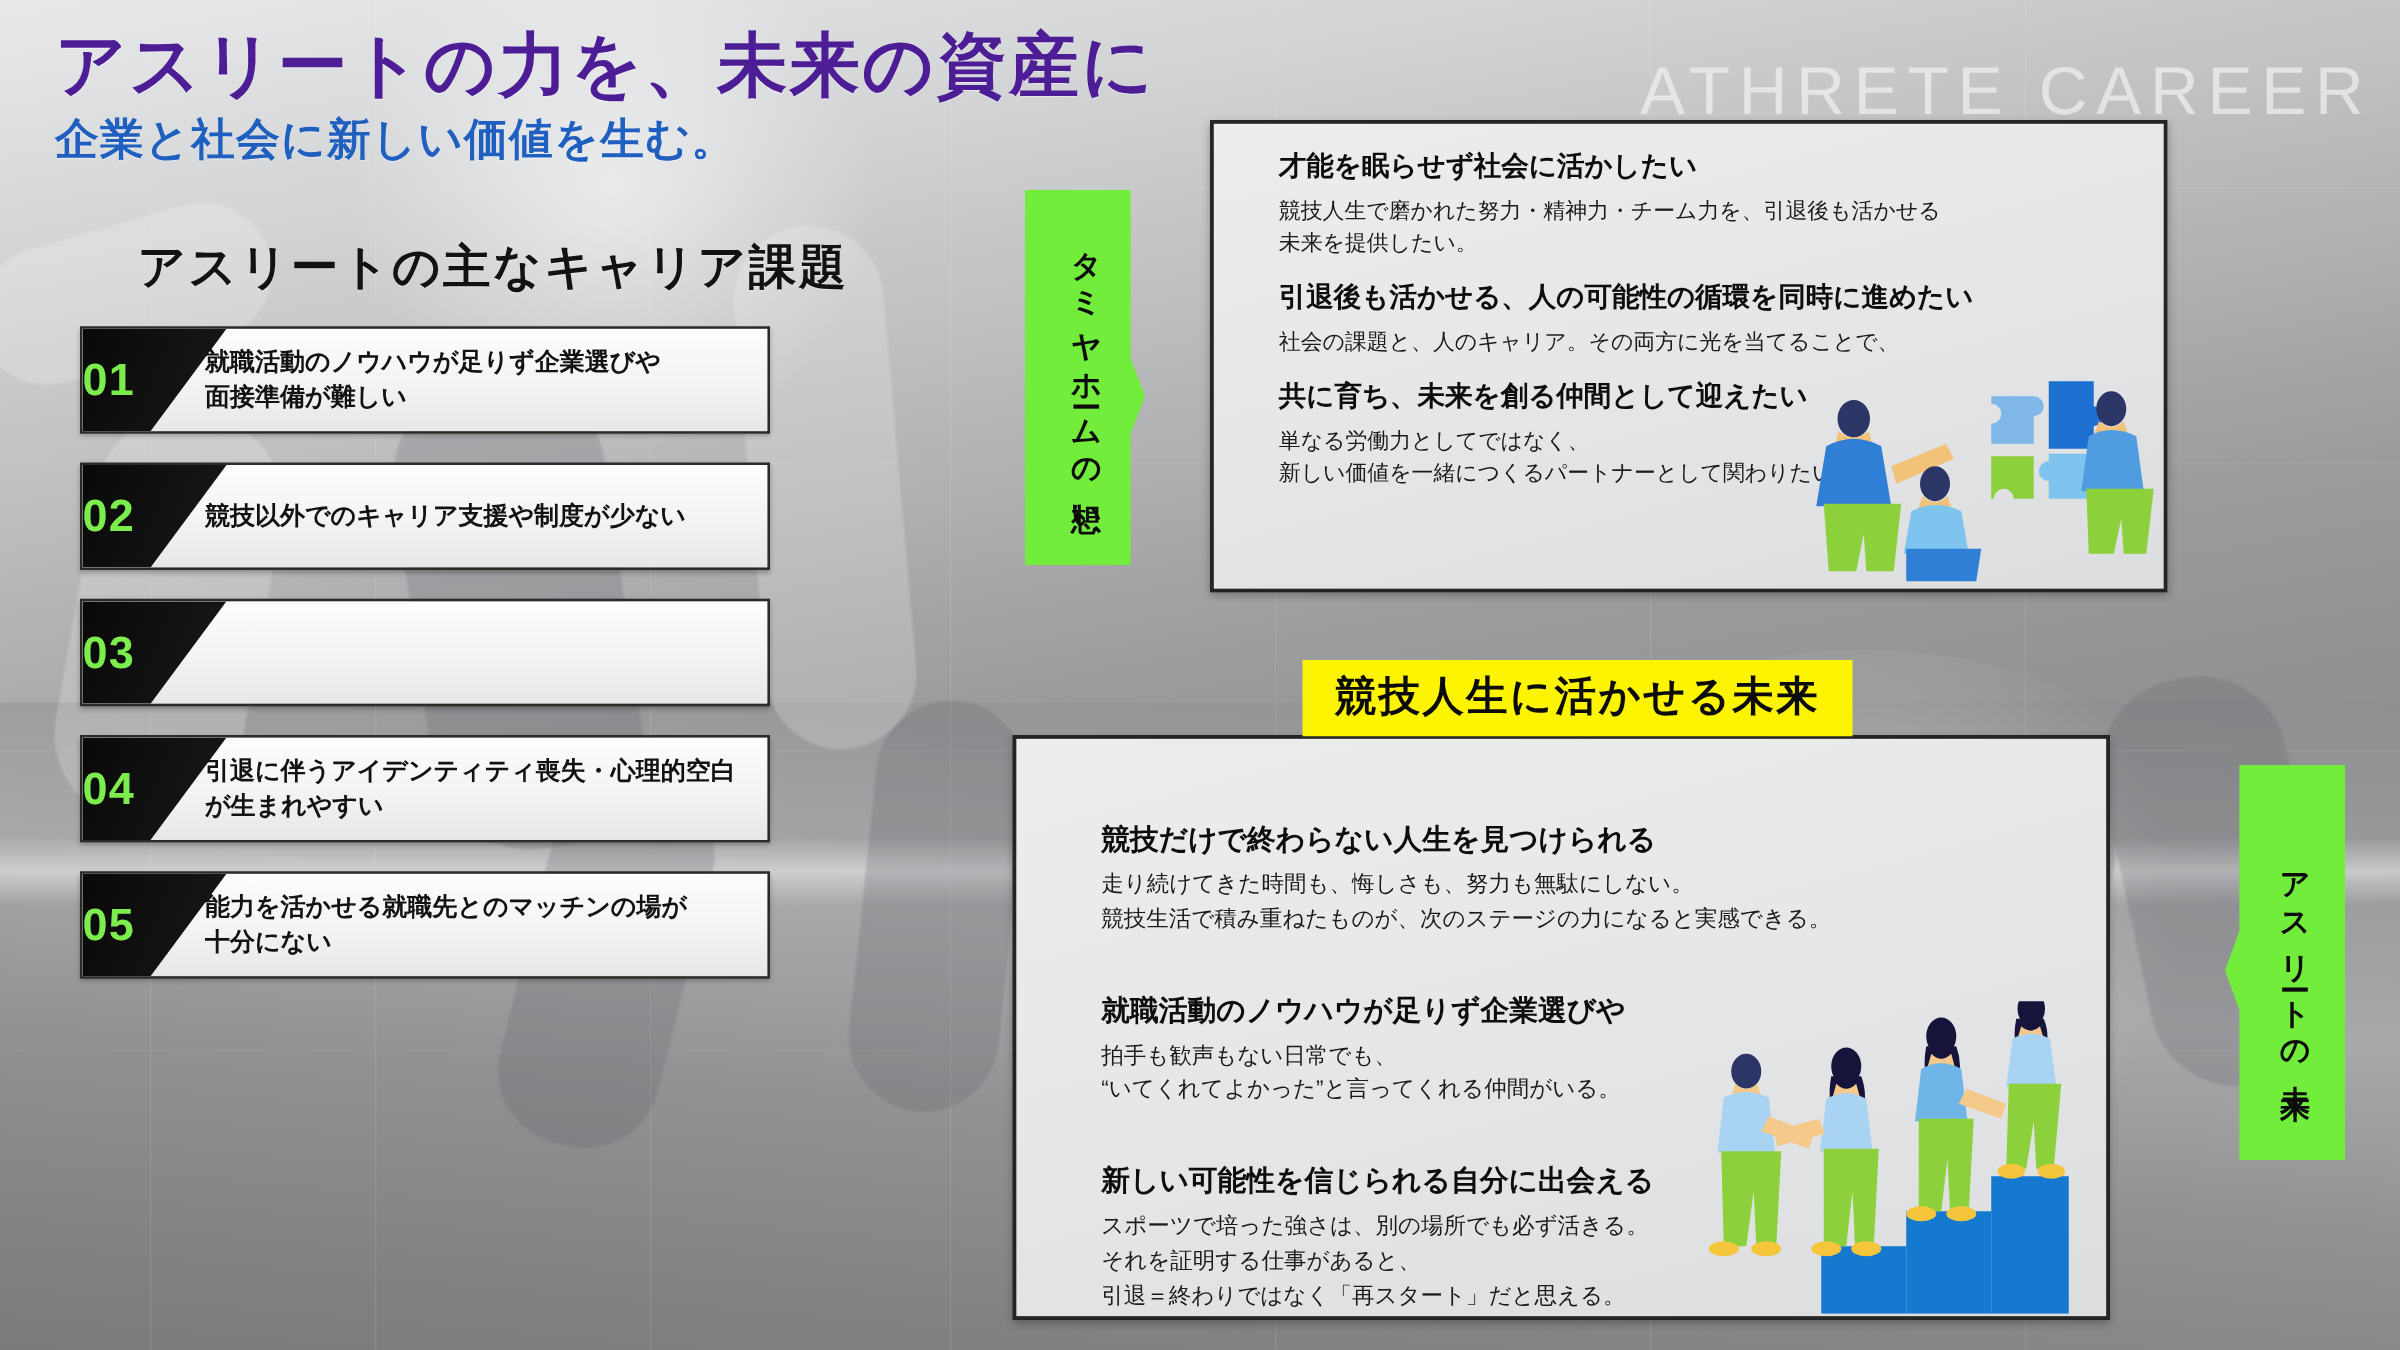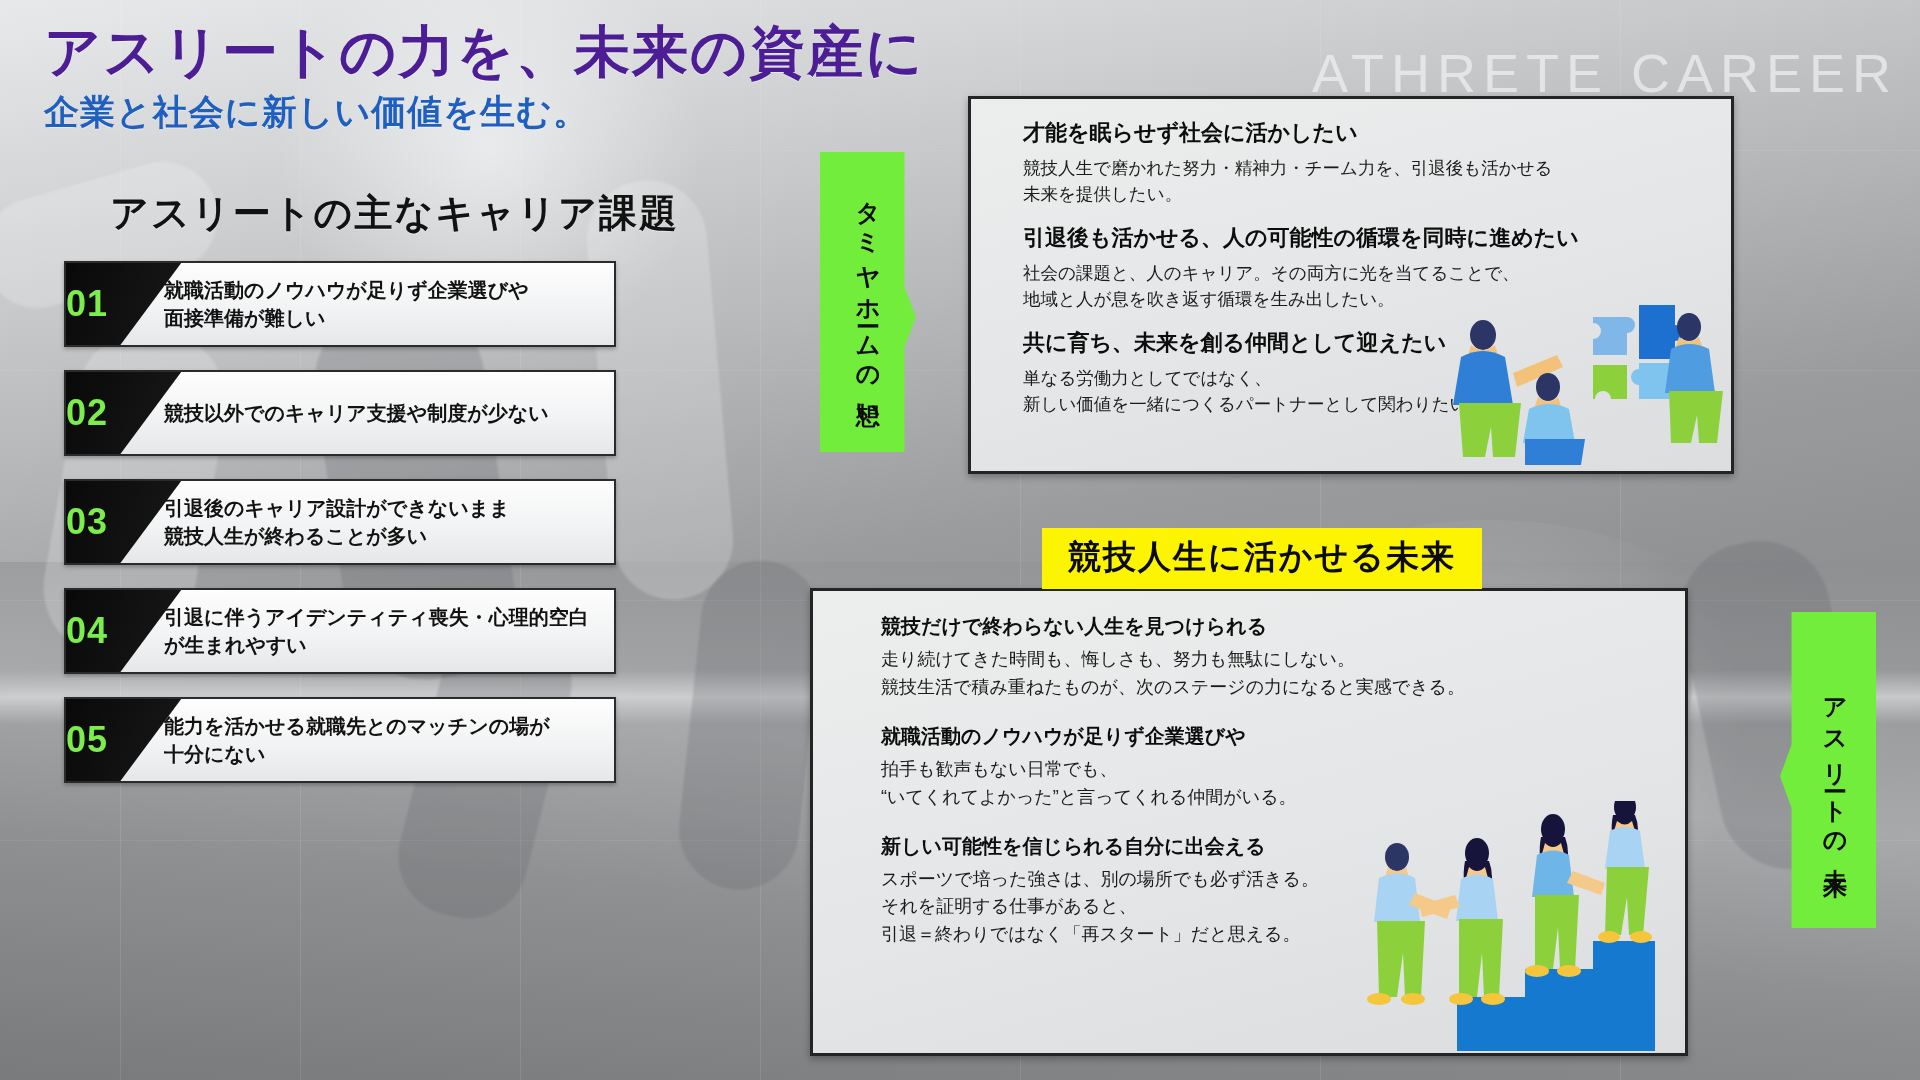--- a/index.html
+++ b/index.html
@@ -111,21 +111,21 @@
   }
   #panel-top{left:968px;top:96px;width:760px;height:372px;}
   #panel-bot{left:810px;top:588px;width:872px;height:462px;}
   .panel-inner{position:relative;z-index:2;padding:20px 26px 10px 52px;}
   #panel-bot .panel-inner{padding:22px 26px 10px 68px;}
   .blk{margin-bottom:17px;}
   .blk:last-child{margin-bottom:0;}
   .blk-h{font-size:22px;font-weight:bold;color:#0d0d0d;line-height:1.3;margin-bottom:7px;}
   .blk-b{font-size:17.5px;color:#1b1b1b;line-height:1.5;}
   #panel-bot .blk{margin-bottom:21px;}
-  #panel-bot .blk-h{font-size:20px;}
+  #panel-bot .blk-h{font-size:23px;margin-top:44px;}
   #panel-bot .blk-b{font-size:18px;line-height:1.55;}
 
   
   #yellow-banner{
     position:absolute;left:1042px;top:528px;z-index:9;
     background:#fcf400;padding:7px 26px 9px 26px;
     font-size:33px;font-weight:bold;color:#0b0b0b;letter-spacing:2px;
     white-space:nowrap;
   }
 
@@ -190,24 +190,20 @@
       <div class="issue">
         <div class="wedge"></div>
         <div class="num">02</div>
         <div class="txt">
           <div>競技以外でのキャリア支援や制度が少ない</div>
         </div>
       </div>
       <div class="issue">
         <div class="wedge"></div>
         <div class="num">03</div>
-        <div class="txt">
-          <div>引退後のキャリア設計ができないまま</div>
-          <div>競技人生が終わることが多い</div>
-        </div>
       </div>
       <div class="issue">
         <div class="wedge"></div>
         <div class="num">04</div>
         <div class="txt">
           <div>引退に伴うアイデンティティ喪失・心理的空白</div>
           <div>が生まれやすい</div>
         </div>
       </div>
       <div class="issue">
@@ -235,21 +231,20 @@
           <div class="blk-h">才能を眠らせず社会に活かしたい</div>
           <div class="blk-b">
             <div>競技人生で磨かれた努力・精神力・チーム力を、引退後も活かせる</div>
             <div>未来を提供したい。</div>
           </div>
         </div>
         <div class="blk">
           <div class="blk-h">引退後も活かせる、人の可能性の循環を同時に進めたい</div>
           <div class="blk-b">
             <div>社会の課題と、人のキャリア。その両方に光を当てることで、</div>
-            <div>地域と人が息を吹き返す循環を生み出したい。</div>
           </div>
         </div>
         <div class="blk">
           <div class="blk-h">共に育ち、未来を創る仲間として迎えたい</div>
           <div class="blk-b">
             <div>単なる労働力としてではなく、</div>
             <div>新しい価値を一緒につくるパートナーとして関わりたい。</div>
           </div>
         </div>
       </div>

